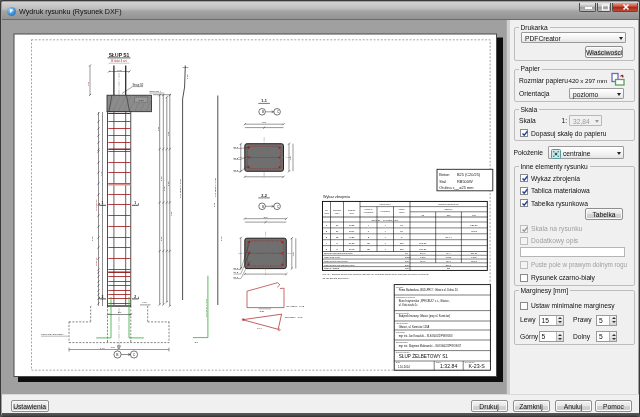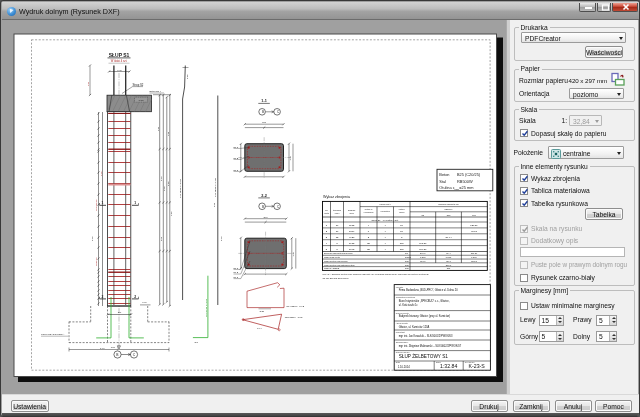--- a/index.html
+++ b/index.html
@@ -50,21 +50,21 @@
   border-left:2px solid transparent;border-right:2px solid transparent;border-top:2.8px solid #333;}
 .tin{position:absolute;height:10px;border:1px solid #b5b5b5;background:#fff;}
 .bbar{position:absolute;left:1px;top:393px;width:638px;height:19px;background:#f0f0f0;
   border-top:1px solid #d9d9d9;z-index:6;}
 .bot{position:absolute;left:1px;top:412px;width:638px;height:5px;
   background:linear-gradient(#5a5a5a,#434343 60%,#6a6a6a);z-index:7;}
 </style></head><body>
 <div class="win">
   <div class="tbar">
     <div class="tico"></div>
-    <div class="ttxt">Wydruk dolnym (Rysunek DXF)</div>
+    <div class="ttxt">Wydruk rysunku (Rysunek DXF)</div>
     <div class="capbtn" style="left:577px;width:17px">
         <svg width="17" height="9">
           <rect x="5" y="4" width="7" height="2" fill="#fdfdfd"></rect>
         </svg>
       </div>
     <div class="capbtn" style="left:594.5px;width:14.5px">
         <svg width="14" height="9">
           <rect x="4.5" y="2" width="6" height="5" fill="none" stroke="#fdfdfd" stroke-width="1.2"></rect>
         </svg>
       </div>

